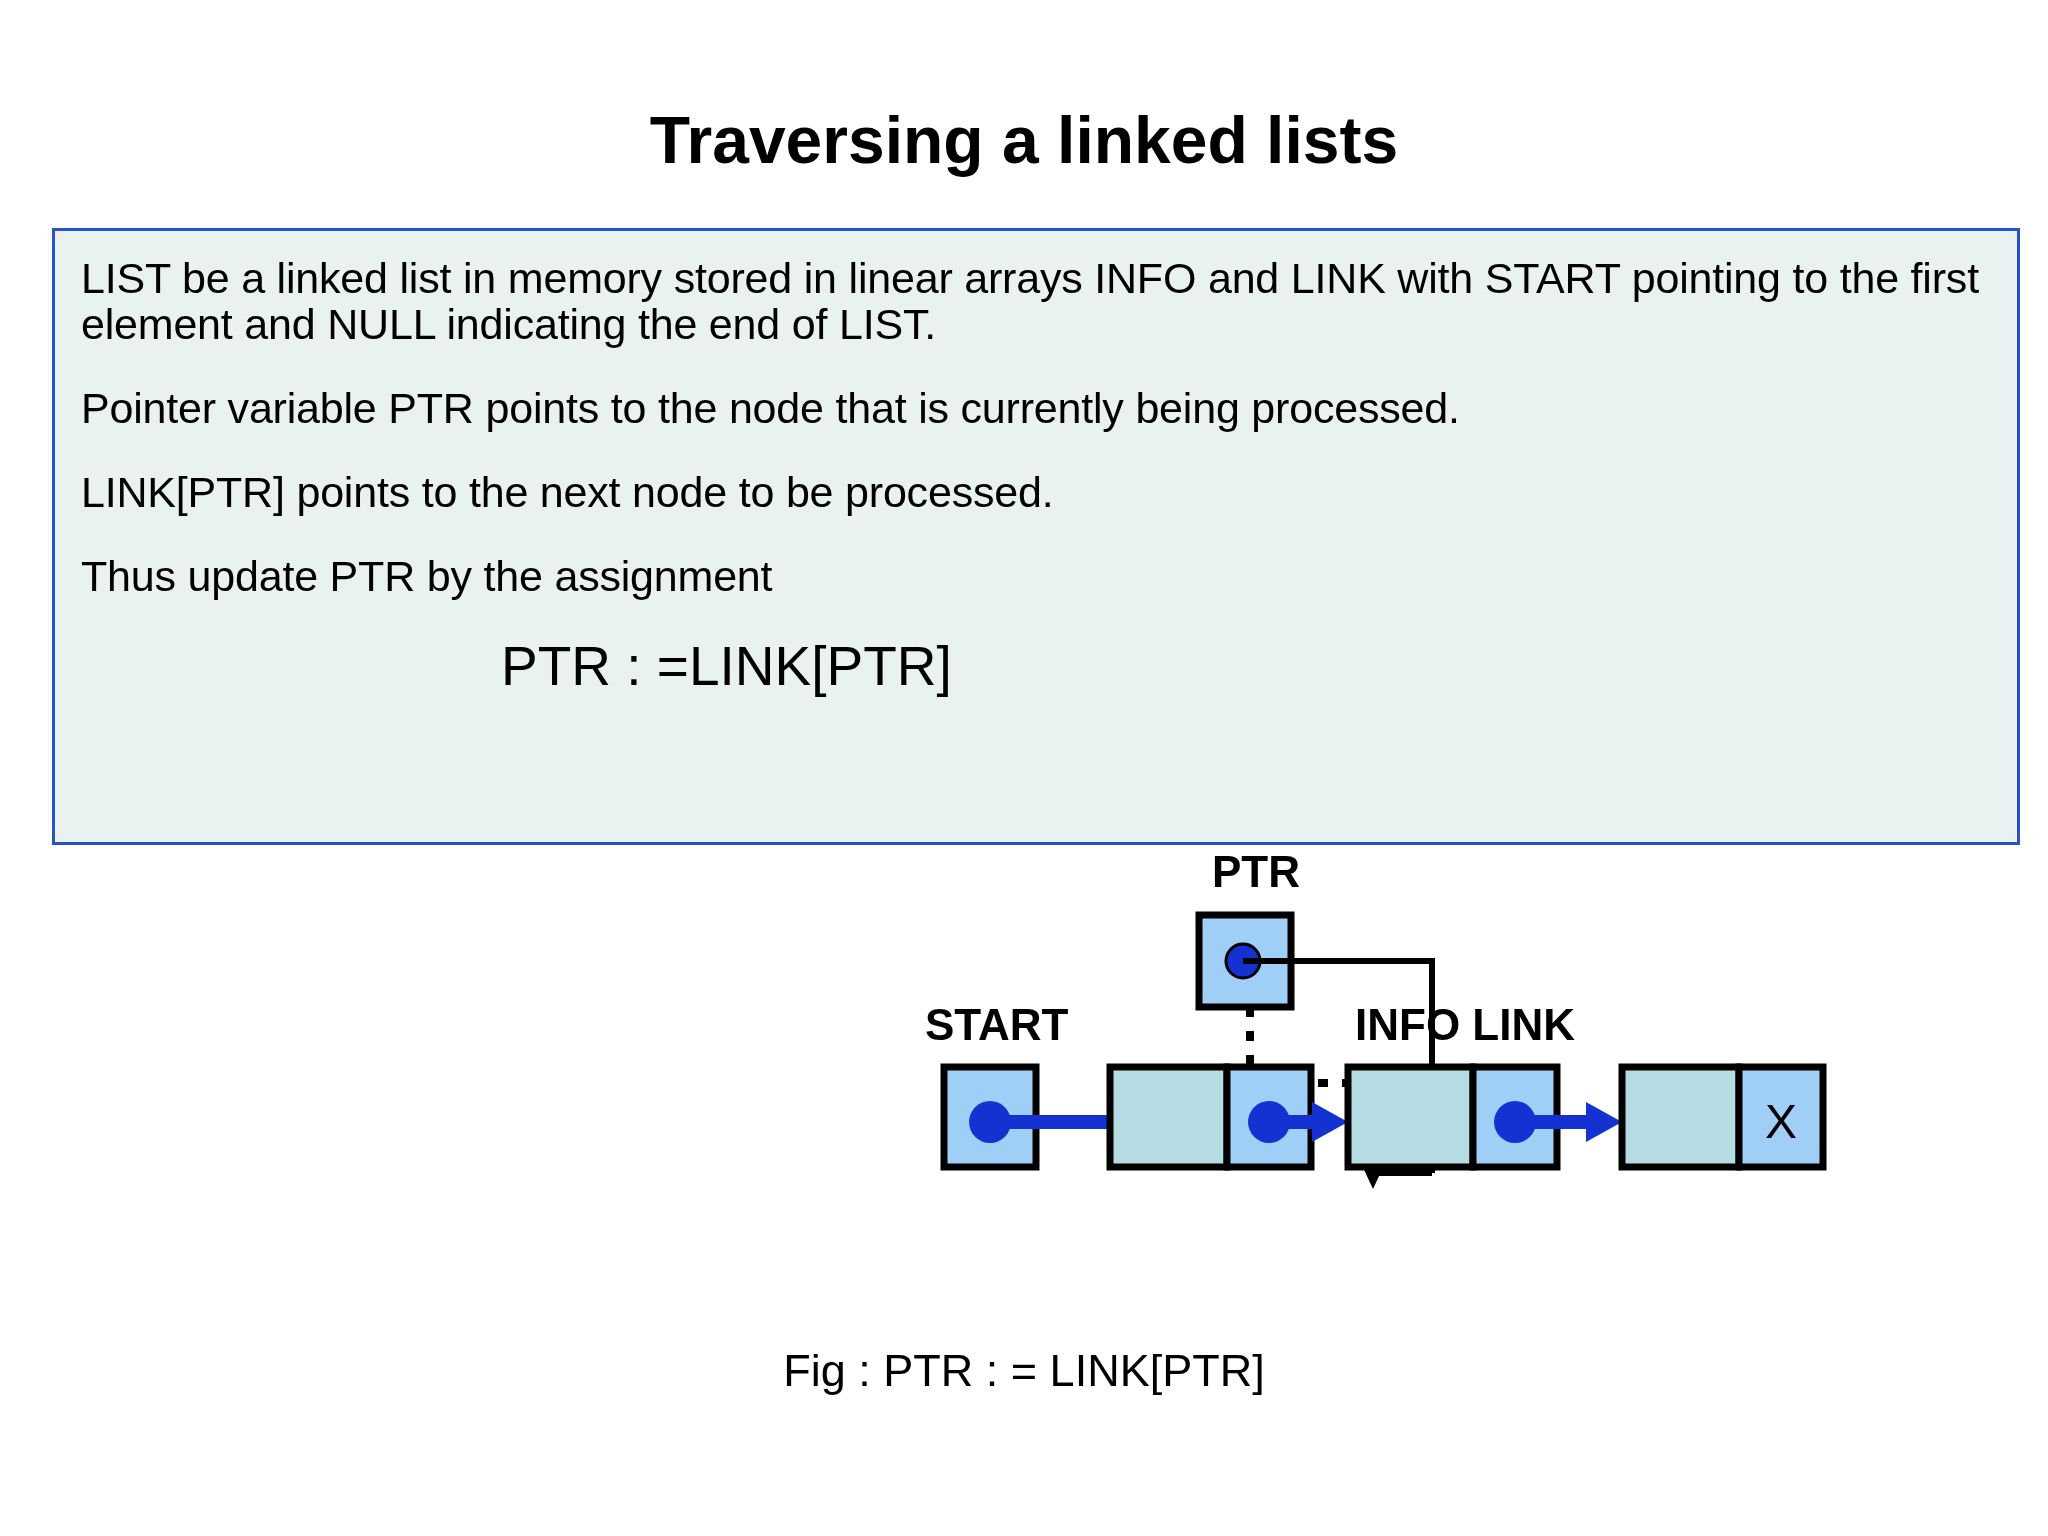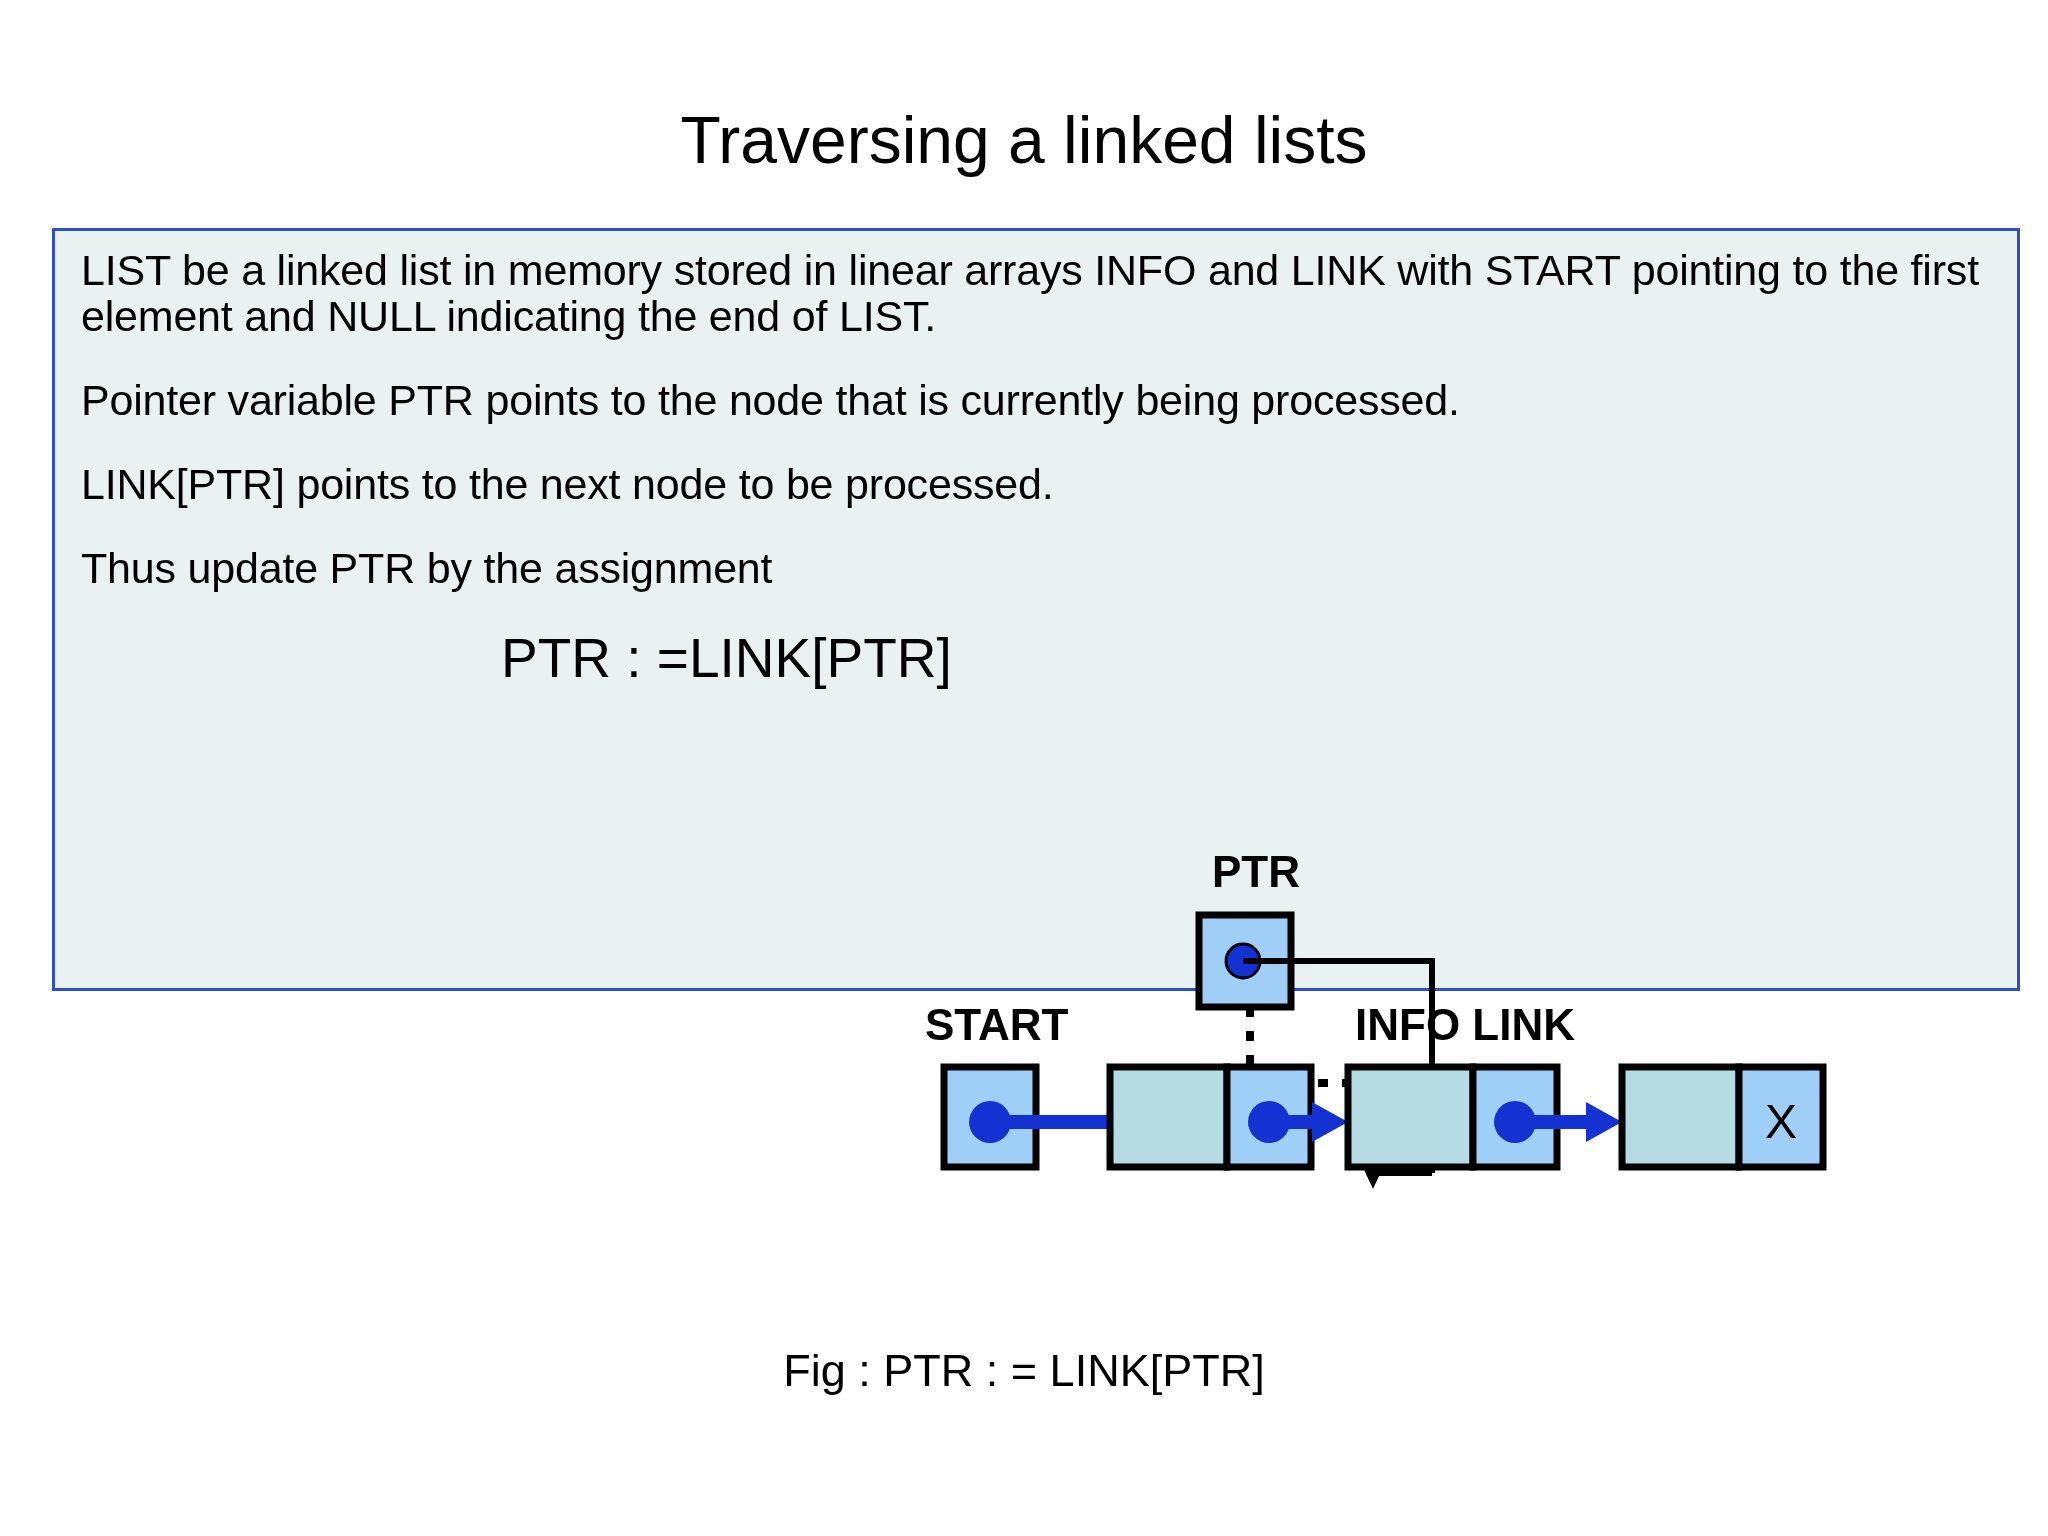--- a/index.html
+++ b/index.html
@@ -11,34 +11,34 @@
     position:relative;
     overflow:hidden;
   }
 
   
   #slide-title{
     position:absolute;
     left:0; top:104px; width:2048px;
     text-align:center;
     font-size:66px;
-    font-weight:400;
+    font-weight:700;
     letter-spacing:0px;
     line-height:1.1;
     white-space:nowrap;
   }
 
   
   #text-box{
     position:absolute;
     left:52px; top:228px;
-    width:1968px; height:763px;
+    width:1968px; height:617px;
     background:#E9F2F1;
     border:3px solid #2B50C8;
-    padding:16px 26px 0 26px;
+    padding:24px 26px 0 26px;
   }
   .para{
     font-size:43px;
     line-height:1.07;
     font-weight:400;
     letter-spacing:-0.2px;
   }
   .para + .para{ margin-top:38px; }
   #para-assign{
     margin-top:38px;

